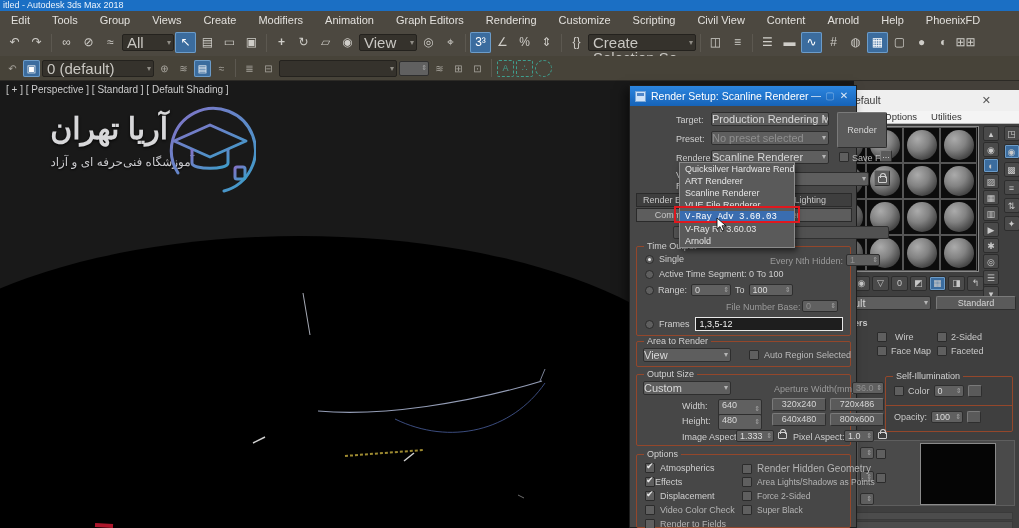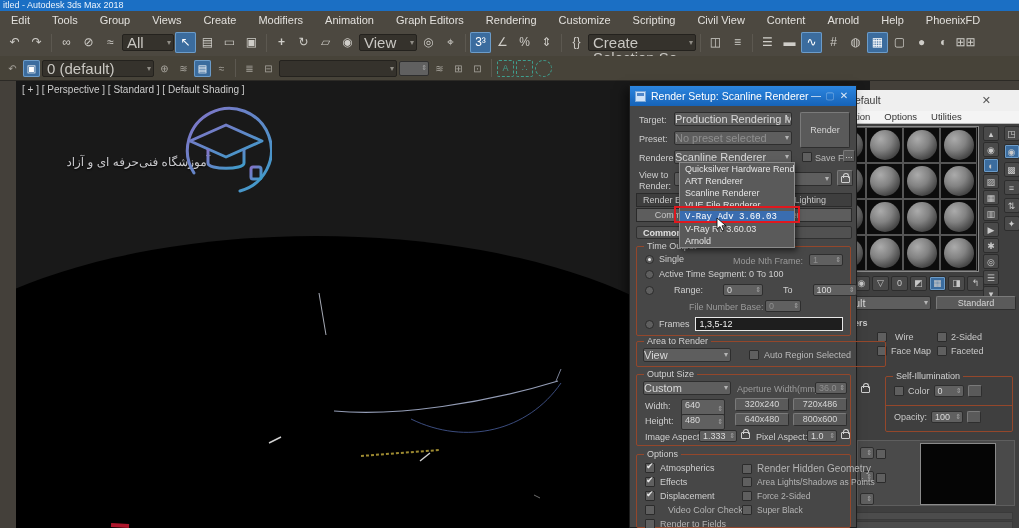--- a/index.html
+++ b/index.html
@@ -18,21 +18,21 @@
   .ti { width:21px; height:21px; text-align:center; line-height:21px; font-size:12px; color:#cfcdc8; flex:0 0 auto; border-radius:2px;}
   .ti.small { width:17px; height:17px; line-height:17px; font-size:10px; color:#a7a49d;}
   .ti.sel { background:#3b6c9e; box-shadow:inset 0 0 0 1px #6c9cc9; color:#fff;}
   .tsep { width:1px; height:18px; background:#5c5850; margin:0 3px; flex:0 0 auto;}
   .tdd { height:17px; background:#35322c; border:1px solid #24221e; border-radius:2px; font-size:15px; color:#c9c7c2; line-height:15px; padding:0 4px; position:relative; flex:0 0 auto;}
   .tdd::after { content:"▾"; position:absolute; right:2px; top:0; font-size:8px; color:#908d86;}
   .tdd.dis { color:#77756f; }
   .dash-ico { width:17px; height:17px; border:1px dashed #3f9e8e; border-radius:2px; font-size:9px; color:#3f9e8e; text-align:center; line-height:15px; flex:0 0 auto;}
   .dash-ico.circ { border-radius:50%; }
   
-  .viewport { position:absolute; left:16px; top:81px; width:854px; height:447px; background:linear-gradient(#191919 55%, #3e3e3e 120%); overflow:hidden;}
+  .viewport { position:absolute; left:0; top:81px; width:854px; height:447px; background:linear-gradient(#191919 55%, #3e3e3e 120%); overflow:hidden;}
   .vp-label { position:absolute; left:6px; top:3px; font-size:10px; color:#cccccc; }
   .scene-svg { position:absolute; left:0; top:0; }
   .watermark { position:absolute; left:26px; top:22px; width:230px; height:95px; opacity:.92;}
   .wm-title { position:absolute; right:88px; top:8px; font-size:30px; font-weight:bold; color:#e8e8ea; direction:rtl; text-shadow:0 1px 3px #000;}
   .wm-sub { position:absolute; right:62px; top:52px; font-size:12px; color:#d8d8dc; direction:rtl; text-shadow:0 1px 2px #000;}
   .wm-logo { position:absolute; right:0; top:0; }
   
   .dd { background:#5e5e5e; border:1px solid #2e2e2e; border-radius:2px; color:#d8d8d8; font-size:11px; position:relative; padding:0 0; overflow:hidden; white-space:nowrap;}
   .dd::after { content:"▾"; position:absolute; right:2px; top:50%; transform:translateY(-52%); font-size:8px; color:#b5b5b5;}
   .dd.gray { color:#8f8f8f; }
@@ -47,21 +47,21 @@
   .lock { width:9px; height:7px; border:1px solid #cfcfcf; border-radius:1px; position:relative; display:inline-block;}
   .lock::before { content:""; position:absolute; top:-4px; left:1px; width:4px; height:4px; border:1px solid #cfcfcf; border-bottom:none; border-radius:3px 3px 0 0;}
   .grpbox { position:absolute; border:1px solid #94472b; border-radius:2px; }
   .grp-title { position:absolute; top:-6px; left:7px; background:#474747; padding:0 3px; font-size:9px; color:#d0d0d0; line-height:11px;}
   .flabel { font-size:9px; color:#cfcfcf; white-space:nowrap; }
   
   .rsd { position:absolute; left:629px; top:85px; width:228px; height:443px; background:#474747; border:1px solid #1d1d1d; box-shadow:-4px 4px 10px rgba(0,0,0,.5);}
   .rsd-title { position:absolute; left:0; top:0; width:100%; height:20px; background:linear-gradient(#2c86e0,#1663b8); display:flex; align-items:center; padding:0 5px; }
   .rsd-title .t { font-size:10.5px; color:#fff; margin-left:5px; flex:1; white-space:nowrap; overflow:hidden;}
   .winbtn { width:14px; text-align:center; color:#dce9f7; font-size:10px; line-height:20px;}
-  .rsd .abs { position:absolute; }
+  .rsd .abs { position:absolute;margin-left:37px; }
   .tabstrip { position:absolute; background:#3e3e3e; border:1px solid #2a2a2a; color:#c7c7c7; font-size:9px; text-align:left; padding:0 6px; line-height:13px; overflow:hidden; white-space:nowrap;}
   .tabstrip.lit { background:#5d5d5d; }
   
   .ddlist { position:absolute; left:49px; top:76px; width:116px; background:#5a5a5a; border:1px solid #8a8a8a; box-shadow:2px 3px 6px rgba(0,0,0,.55); z-index:30;}
   .dditem { height:12px; line-height:12px; font-size:9px; color:#e4e4e4; padding:0 5px; white-space:nowrap; overflow:hidden;}
   .dditem.hl { background:#3a6db0; color:#fff;font-family:Liberation Mono, monospace;}
   .redbox { position:absolute; left:44px; top:120px; width:126px; height:17px; border:2px solid #e0181e; z-index:40; pointer-events:none;}
   .cursor-svg { position:absolute; left:86px; top:132px; z-index:50; }
   
   .mat { position:absolute; left:848px; top:90px; width:171px; height:524px; background:#3f3f3f; border-left:1px solid #1f1f1f; }
@@ -186,20 +186,21 @@
       <path d="M395,338 C 450,365 512,350 545,302" stroke="#4a5f9e" stroke-width="1" fill="none" opacity="0.8"></path>
       <path d="M540,300 l5,-12" stroke="#aeb8d6" stroke-width="1" fill="none" opacity="0.7"></path>
       <path d="M345,375 l78,-6" stroke="#b9a23a" stroke-width="2" stroke-dasharray="3,2" fill="none" opacity="0.85"></path>
       <path d="M253,362 l12,-6" stroke="#e8e8e8" stroke-width="1.4" fill="none" opacity="0.9"></path>
       <path d="M404,380 l10,-8" stroke="#e8e8e8" stroke-width="1.4" fill="none" opacity="0.9"></path>
       <path d="M518,414 l6,3" stroke="#888" stroke-width="1" fill="none" opacity="0.8"></path>
       <path d="M95,444 l18,1" stroke="#c01830" stroke-width="4" fill="none" opacity="0.9"></path>
     </svg>
     <div class="vp-label">[ + ] [ Perspective ] [ Standard ] [ Default Shading ]</div>
     <div class="watermark">
+      <div class="wm-title">آریا تهران</div>
       <div class="wm-sub">آموزشگاه فنی‌حرفه ای و آزاد</div>
       <svg class="wm-logo" width="92" height="95" viewBox="0 0 92 95">
         <defs>
             <linearGradient id="wg" x1="0" y1="0" x2="1" y2="1">
           <stop offset="0" stop-color="#8d7bd6"></stop>
               <stop offset="1" stop-color="#3fa9d8"></stop>
         </linearGradient>
           </defs>
         <path d="M14,70 A42,42 0 1 1 60,88" stroke="url(#wg)" stroke-width="3" fill="none" stroke-linecap="round"></path>
         <polygon points="46,22 82,38 46,54 10,38" fill="none" stroke="url(#wg)" stroke-width="3" stroke-linejoin="round"></polygon>
@@ -411,43 +412,43 @@
     <div class="abs" style="left:6px;top:140px;width:216px;height:13px;background:#515151;border:1px solid #303030;border-radius:2px;font-size:9px;font-weight:bold;color:#e0e0e0;padding-left:6px;line-height:12px">
       <span>Common</span>
     </div>
 
     <div class="grpbox" style="left:6px;top:160px;width:215px;height:90px">
       <span class="grp-title">Time Output</span>
       <div style="position:absolute;left:8px;top:7px;display:flex;align-items:center;gap:5px">
         <span class="radio sel"></span>
         <span class="flabel">Single</span>
       </div>
-      <span class="flabel abs" style="left:96px;top:9px;color:#9a9a9a">Mode Nth Frame:</span>
+      <span class="flabel abs" style="left:96px;top:9px;color:#9a9a9a">Every Nth Hidden:</span>
       <span class="spin gray abs" style="left:172px;top:7px;width:34px;height:12px;line-height:10px">1</span>
       <div style="position:absolute;left:8px;top:22px;display:flex;align-items:center;gap:5px">
         <span class="radio"></span>
         <span class="flabel">Active Time Segment:  0 To 100</span>
       </div>
-      <div style="position:absolute;left:8px;top:37px;display:flex;align-items:center;gap:20px">
+      <div style="position:absolute;left:8px;top:37px;display:flex;align-items:center;gap:4px">
         <span class="radio"></span>
         <span class="flabel">Range:</span>
         <span class="spin" style="width:40px;height:12px;line-height:10px">0</span>
         <span class="flabel">To</span>
         <span class="spin" style="width:44px;height:12px;line-height:10px">100</span>
       </div>
       <span class="flabel abs" style="left:52px;top:55px;color:#9a9a9a">File Number Base:</span>
       <span class="spin gray abs" style="left:128px;top:53px;width:36px;height:12px;line-height:10px">0</span>
       <div style="position:absolute;left:8px;top:70px;display:flex;align-items:center;gap:5px">
         <span class="radio"></span>
         <span class="flabel">Frames</span>
         <span style="width:148px;height:14px;background:#1e1e1e;border:1px solid #e8e8e8;color:#f0f0f0;font-size:9px;line-height:12px;padding:0 4px">1,3,5-12</span>
       </div>
     </div>
 
-    <div class="grpbox" style="left:6px;top:255px;width:250px;height:26px">
+    <div class="grpbox" style="left:6px;top:255px;width:215px;height:26px">
       <span class="grp-title">Area to Render</span>
       <div class="dd" style="position:absolute;left:6px;top:6px;width:88px;height:14px;line-height:12px">
         <span>View</span>
       </div>
       <div style="position:absolute;left:112px;top:8px;display:flex;align-items:center;gap:5px">
         <span class="chk"></span>
         <span class="flabel" style="color:#b9b9b9">Auto Region Selected</span>
       </div>
     </div>
 
@@ -476,29 +477,29 @@
       <span class="spin abs" style="left:170px;top:55px;width:30px;height:12px;line-height:10px">1.0</span>
       <span class="lock abs" style="left:204px;top:57px"></span>
     </div>
 
     <div class="grpbox" style="left:6px;top:368px;width:215px;height:74px">
       <span class="grp-title">Options</span>
       <div style="position:absolute;left:8px;top:8px;display:flex;align-items:center;gap:5px">
         <span class="chk checked"></span>
         <span class="flabel">Atmospherics</span>
       </div>
-      <div style="position:absolute;left:8px;top:22px;display:flex;align-items:center;gap:5px">
+      <div style="position:absolute;left:8px;top:22px;display:flex;align-items:center;">
         <span class="chk checked"></span>
         <span class="flabel">Effects</span>
       </div>
       <div style="position:absolute;left:8px;top:36px;display:flex;align-items:center;gap:5px">
         <span class="chk checked"></span>
         <span class="flabel">Displacement</span>
       </div>
-      <div style="position:absolute;left:8px;top:50px;display:flex;align-items:center;gap:13px">
+      <div style="position:absolute;left:8px;top:50px;display:flex;align-items:center;gap:5px">
         <span class="chk"></span>
         <span class="flabel" style="color:#b4b4b4">Video Color Check</span>
       </div>
       <div style="position:absolute;left:8px;top:64px;display:flex;align-items:center;gap:5px">
         <span class="chk"></span>
         <span class="flabel" style="color:#b4b4b4">Render to Fields</span>
       </div>
       <div style="position:absolute;left:105px;top:8px;display:flex;align-items:center;gap:5px">
         <span class="chk"></span>
         <span class="flabel" style="font-size:10px;color:#b4b4b4">Render Hidden Geometry</span>

